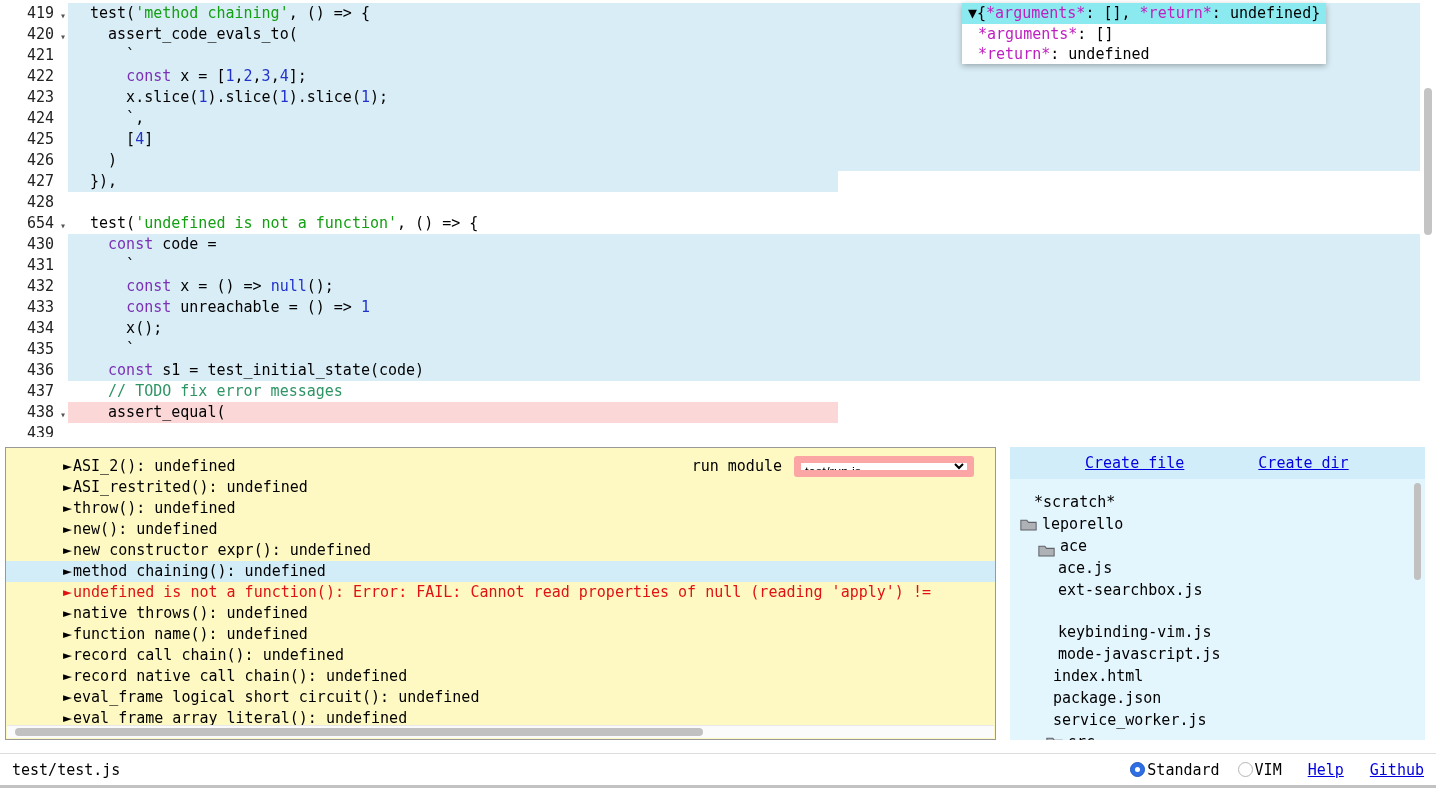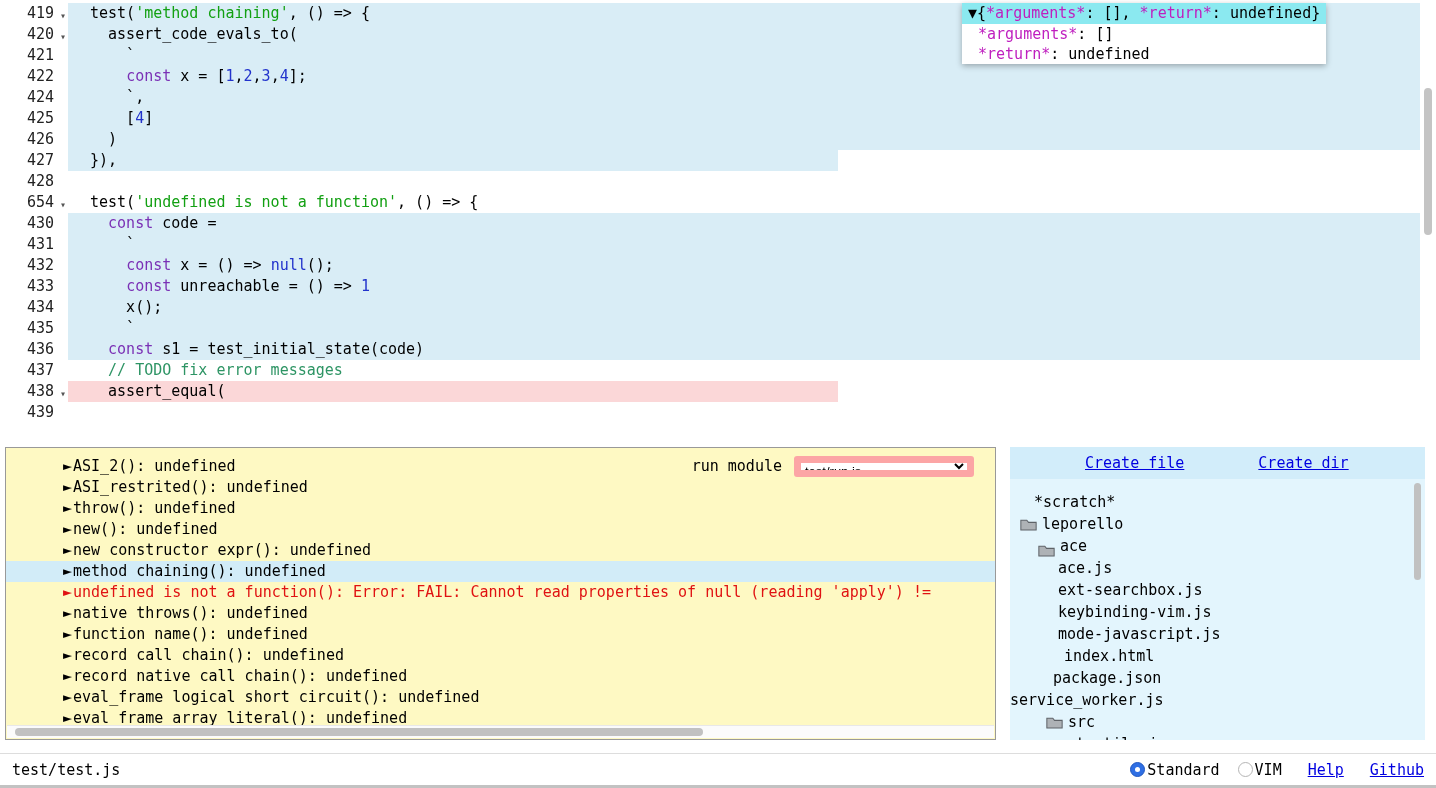--- a/index.html
+++ b/index.html
@@ -116,20 +116,29 @@
           <div class="txt"><span class="tk-p">    `</span></div>
         </div>
       </div>
       <div class="line">
         <div class="gutter">
           <span class="lnum">422</span>
         </div>
         <div class="codearea">
           <div class="bg hl-blue"></div>
           <div class="txt"><span class="tk-p">    </span><span class="tk-k">const</span><span class="tk-p"> x = [</span><span class="tk-n">1</span><span class="tk-p">,</span><span class="tk-n">2</span><span class="tk-p">,</span><span class="tk-n">3</span><span class="tk-p">,</span><span class="tk-n">4</span><span class="tk-p">];</span></div>
+        </div>
+      </div>
+      <div class="line">
+        <div class="gutter">
+          <span class="lnum">423</span>
+        </div>
+        <div class="codearea">
+          <div class="bg hl-blue"></div>
+          <div class="txt"><span class="tk-p">    x.slice(</span><span class="tk-n">1</span><span class="tk-p">).slice(</span><span class="tk-n">1</span><span class="tk-p">).slice(</span><span class="tk-n">1</span><span class="tk-p">);</span></div>
         </div>
       </div>
       <div class="line">
         <div class="gutter">
           <span class="lnum">424</span>
         </div>
         <div class="codearea">
           <div class="bg hl-blue"></div>
           <div class="txt"><span class="tk-p">    `,</span></div>
         </div>
@@ -313,25 +322,25 @@
   <div class="tree">
       <div class="trow" style="padding-left: 24px;"><span>*scratch*</span></div>
       <div class="trow" style="padding-left: 10px;"><svg class="ticon" viewBox="0 0 20 15">
           <path d="M1 2.5 h7 l2 2.5 h9 v9 H1 z" fill="#aeb2b6" stroke="#5f6368" stroke-width="1.2"></path>
         </svg><span>leporello</span></div>
       <div class="trow" style="padding-left: 28px; align-items: flex-end;"><svg class="ticon" viewBox="0 0 20 15">
           <path d="M1 2.5 h7 l2 2.5 h9 v9 H1 z" fill="#aeb2b6" stroke="#5f6368" stroke-width="1.2"></path>
         </svg><span>ace</span></div>
       <div class="trow" style="padding-left: 48px;"><span>ace.js</span></div>
       <div class="trow" style="padding-left: 48px;"><span>ext-searchbox.js</span></div>
-      <div class="trow" style="padding-left: 48px;"><span>keybinding-vim.js</span></div>
+      <div class="trow" style="padding-left: 48px; margin-top: 20px;"><span>keybinding-vim.js</span></div>
       <div class="trow" style="padding-left: 48px;"><span>mode-javascript.js</span></div>
-      <div class="trow" style="padding-left: 54px;"><span>index.html</span></div>
+      <div class="trow" style="padding-left: 43px;"><span>index.html</span></div>
       <div class="trow" style="padding-left: 43px;"><span>package.json</span></div>
-      <div class="trow" style=""><span>service_worker.js</span></div>
+      <div class="trow" style="padding-left: 43px;"><span>service_worker.js</span></div>
       <div class="trow" style="padding-left: 36px;"><svg class="ticon" viewBox="0 0 20 15">
           <path d="M1 2.5 h7 l2 2.5 h9 v9 H1 z" fill="#aeb2b6" stroke="#5f6368" stroke-width="1.2"></path>
         </svg><span>src</span></div>
       <div class="trow" style="padding-left: 48px;"><span>ast_utils.js</span></div>
     </div>
   <div class="vthumb"></div>
 </div>
 
 <div class="status">
   <span>test/test.js</span>

